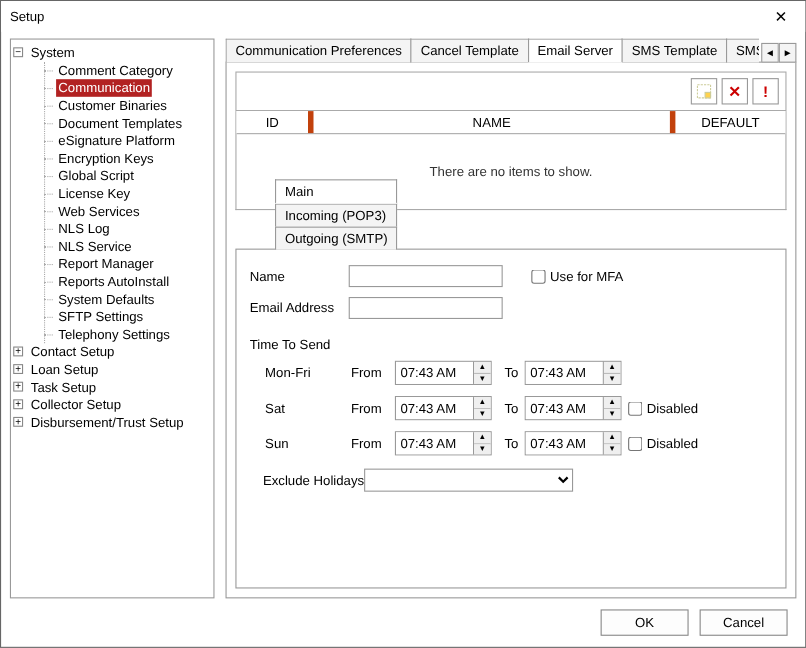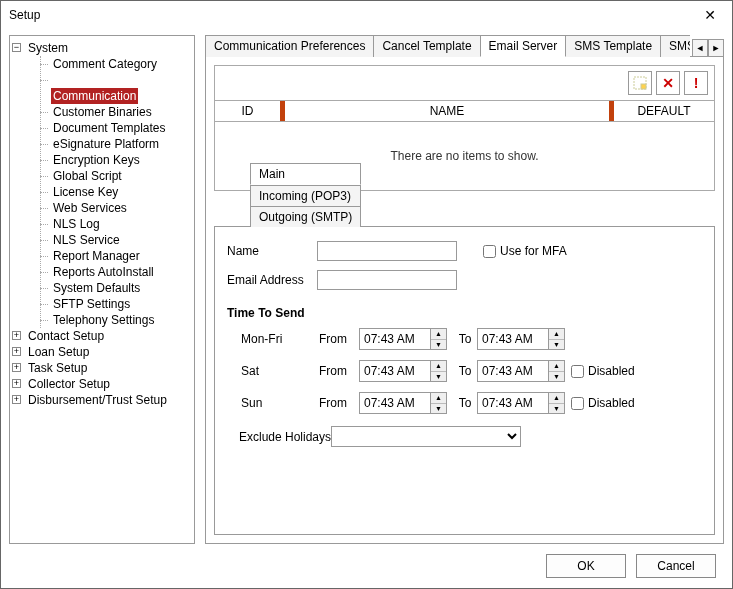--- a/index.html
+++ b/index.html
@@ -95,21 +95,20 @@
     cursor: pointer;
   }
   .tree .label {
     padding: 0 2px;
     cursor: pointer;
     display: inline-block;
   }
   .tree .label.selected {
     background: #b22222;
     color: #fff;
-    margin-top: 16px;
   }
   
   .right {
     flex: 1;
     display: flex;
     flex-direction: column;
     min-width: 0;
   }
   .tab-row {
     display: flex;
@@ -246,21 +245,20 @@
     font-size: 12px;
   }
   .chk {
     display: flex;
     align-items: center;
     gap: 4px;
   }
   .chk input { margin: 0; width: 13px; height: 13px; }
   .section-hdr {
     margin: 16px 0 8px 0;
-    font-weight: bold;
   }
   .time-grid {
     display: grid;
     grid-template-columns: 80px 40px 94px 24px 94px 100px;
     row-gap: 10px;
     align-items: center;
     margin-left: 12px;
   }
   .time-grid .daylbl { padding-left: 2px; }
   .time-grid .ft { }

